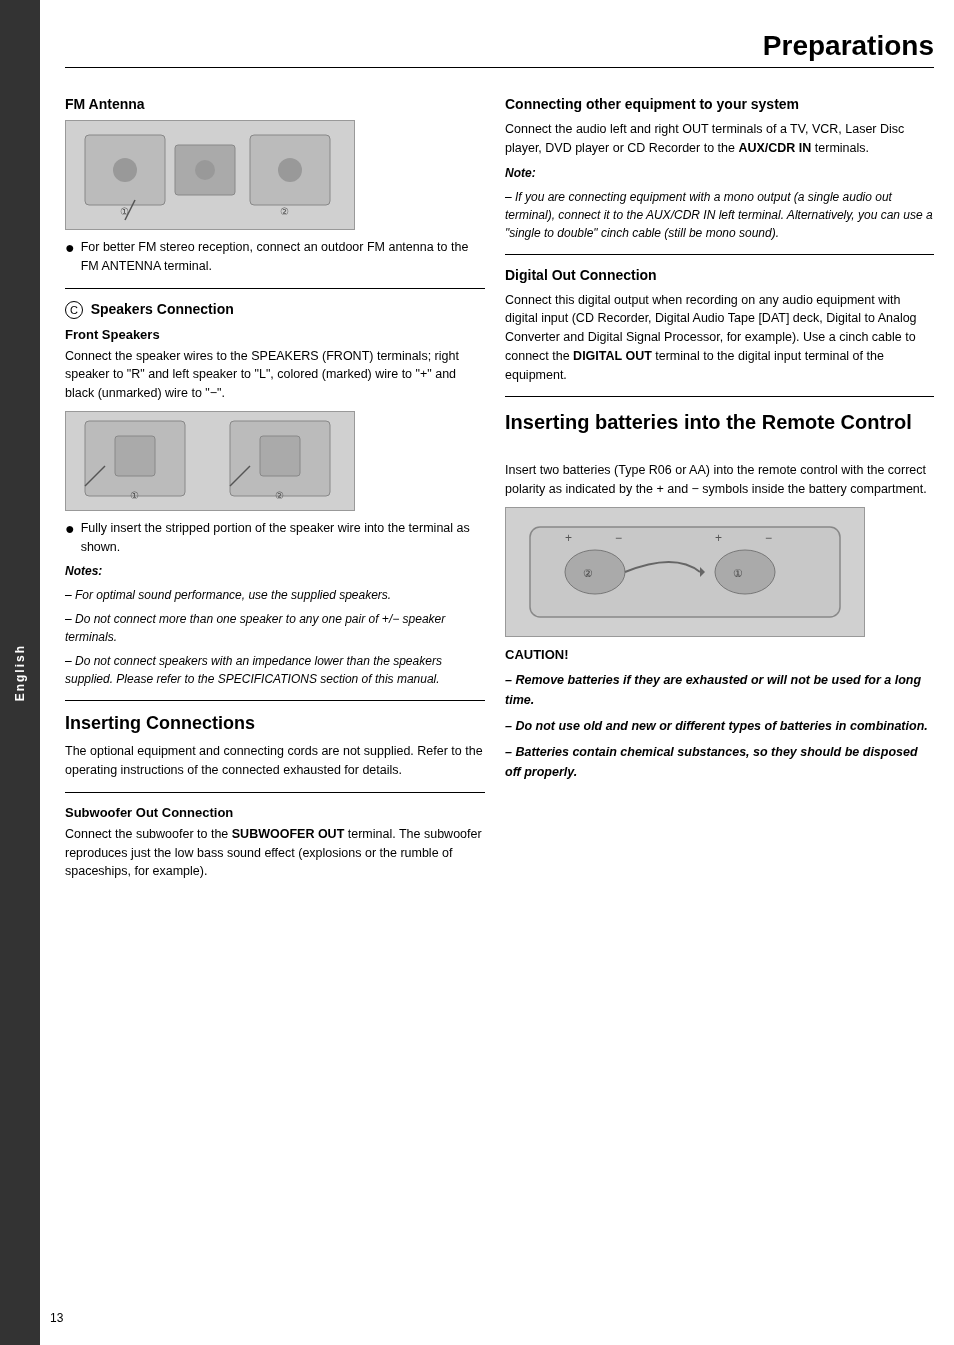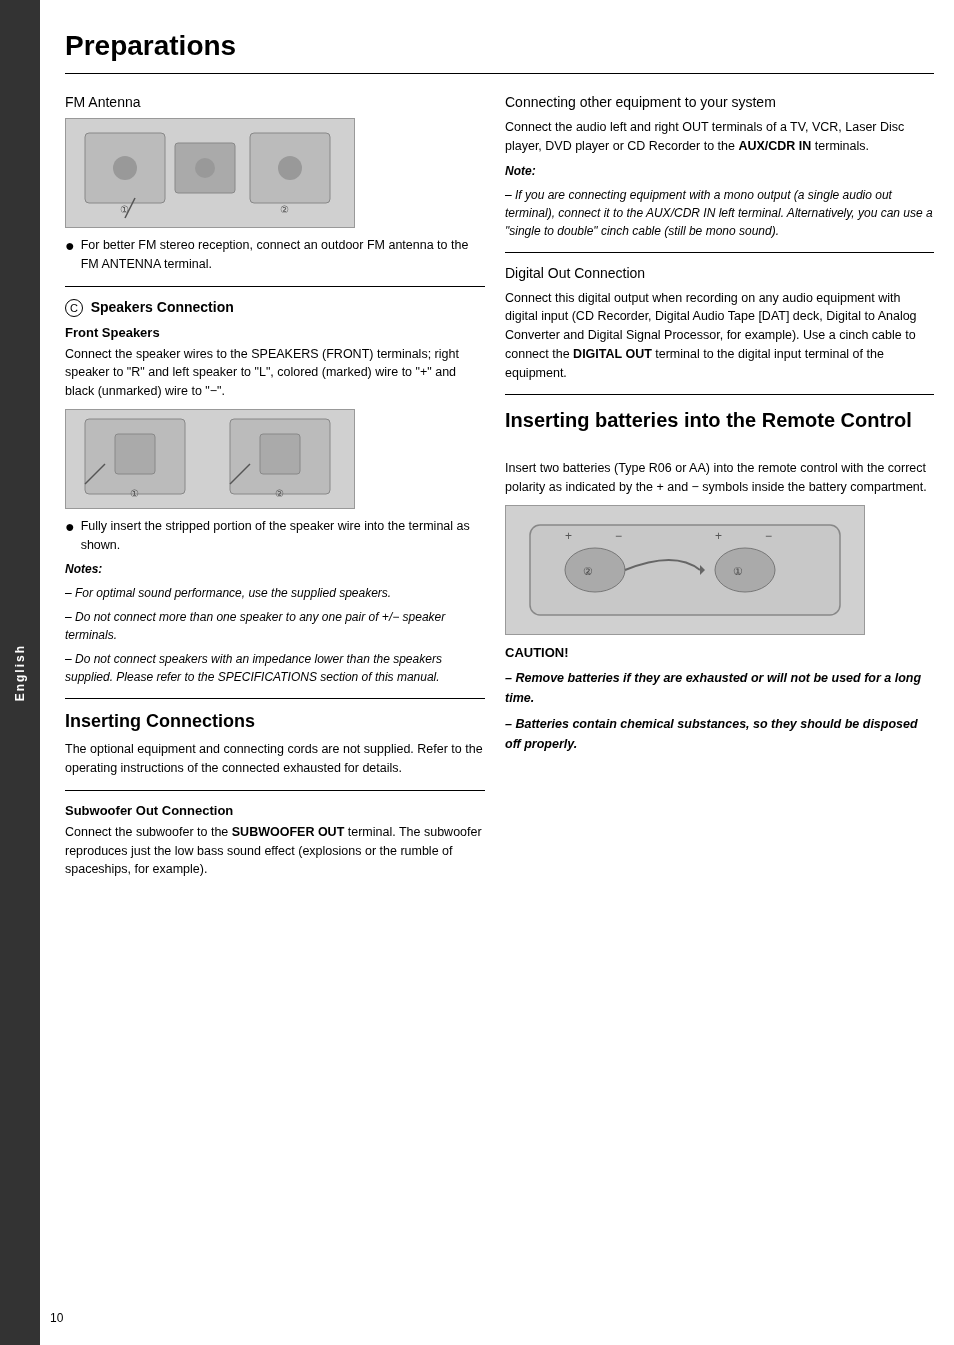--- a/index.html
+++ b/index.html
@@ -34,38 +34,39 @@
       transform: rotate(180deg);
       letter-spacing: 2px;
     }
     .content {
       flex: 1;
       padding: 30px 20px 30px 25px;
     }
     .page-title {
       font-size: 28px;
       font-weight: bold;
-      margin-bottom: 20px;
+      margin-bottom: 28px;
       border-bottom: 1px solid #000;
-      padding-bottom: 11px;
+      padding-bottom: 5px;
+      text-align: right;
     }
     .two-col {
       display: flex;
       gap: 20px;
     }
     .left-col {
       width: 420px;
       flex-shrink: 0;
     }
     .right-col {
       flex: 1;
     }
     .section-title {
       font-size: 14px;
-      font-weight: normal;
+      font-weight: bold;
       margin-bottom: 8px;
     }
     .section-title-large {
       font-size: 18px;
       font-weight: bold;
       margin-bottom: 8px;
       margin-top: 10px;
     }
     .subsection-title {
       font-size: 13px;
@@ -266,20 +267,21 @@
               <text x="200" y="30" font-size="12" fill="#555">+</text>
               <text x="250" y="30" font-size="12" fill="#555">−</text>
 
               <path d="M110 60 Q160 40 185 60" stroke="#666" stroke-width="2" fill="none"></path>
               <polygon points="185,55 190,60 185,65" fill="#666"></polygon>
             </svg>
           </div>
 
           <p class="caution-label">CAUTION!</p>
           <p class="caution-text">– <em><strong>Remove batteries if they are exhausted or will not be used for a long time.</strong></em></p>
+          <p class="caution-text">– <em><strong>Do not use old and new or different types of batteries in combination.</strong></em></p>
           <p class="caution-text">– <em><strong>Batteries contain chemical substances, so they should be disposed off properly.</strong></em></p>
         </div>
       </div>
     </div>
 
-    <div class="page-number">10</div>
+    <div class="page-number">13</div>
   </div>
 </div>
 
 </body></html>

